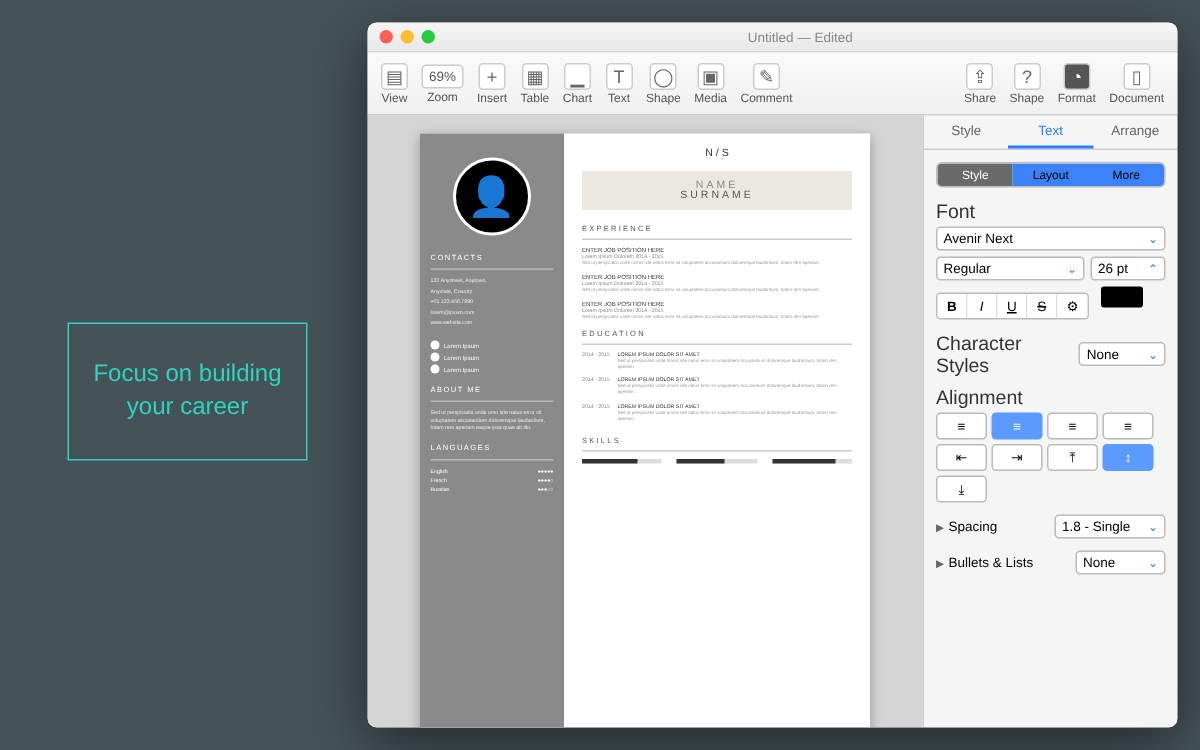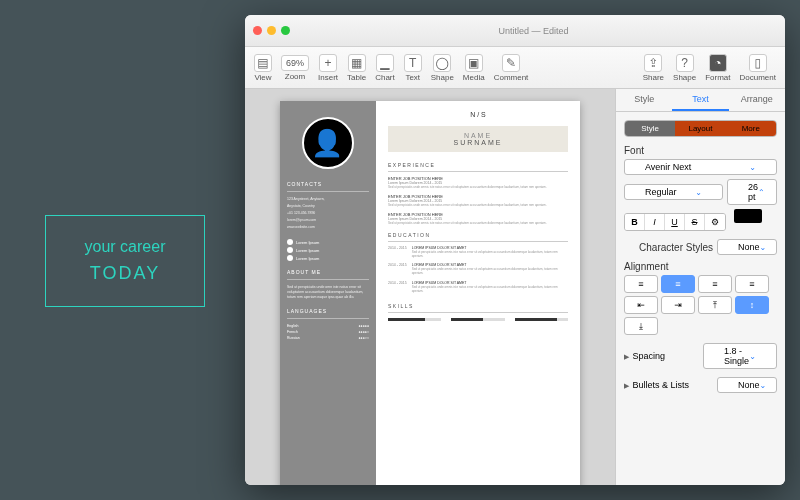--- a/index.html
+++ b/index.html
@@ -1,20 +1,20 @@
 <!DOCTYPE html>
 <html><head>
 <meta charset="utf-8">
 <style>
 *{margin:0;padding:0;box-sizing:border-box;font-family:-apple-system,Helvetica,Arial,sans-serif}
 body{background:#455358;width:800px;height:500px;overflow:hidden;position:relative}
 .promo{position:absolute;left:45px;top:215px;width:160px;height:92px;border:1.5px solid #2dd4bf;display:flex;flex-direction:column;align-items:center;justify-content:center;color:#2dd4bf;font-size:16px;font-weight:300;text-align:center;line-height:1.4}
 .promo .today{font-size:18px;letter-spacing:2px;margin-top:2px}
 .win{position:absolute;left:245px;top:15px;width:540px;height:470px;background:#ececec;border-radius:6px;box-shadow:0 10px 40px rgba(0,0,0,.5);overflow:hidden;display:flex;flex-direction:column}
-.titlebar{height:32px;background:linear-gradient(#f6f6f6,#e8e8e8);display:flex;align-items:center;padding:0 8px;border-bottom:1px solid #d0d0d0;font-size:9px;color:#666}
+.titlebar{height:20px;background:linear-gradient(#f6f6f6,#e8e8e8);display:flex;align-items:center;padding:0 8px;border-bottom:1px solid #d0d0d0;font-size:9px;color:#666}
 .dots{display:flex;gap:5px}.dot{width:9px;height:9px;border-radius:50%}.d1{background:#ff5f57}.d2{background:#febc2e}.d3{background:#28c840}
 .titlebar .title{flex:1;text-align:center;color:#888}
 .toolbar{height:42px;background:linear-gradient(#fafafa,#f0f0f0);border-bottom:1px solid #ccc;display:flex;align-items:center;gap:3px;padding:0 6px;font-size:8px;color:#555}
 .tbtn{display:flex;flex-direction:column;align-items:center;gap:1px;padding:2px 3px;cursor:pointer}
 .tbtn .ic{width:18px;height:18px;display:flex;align-items:center;justify-content:center;font-size:12px;color:#666;border:1px solid #ccc;border-radius:3px;background:#fff}
 .zoom{border:1px solid #ccc;background:#fff;border-radius:3px;padding:2px 4px;font-size:9px}
 .spacer{flex:1}
 .content{flex:1;display:flex;overflow:hidden}
 .canvas{flex:1;background:#d5d5d5;display:flex;align-items:flex-start;justify-content:center;padding:12px;overflow:hidden}
 .page{width:300px;height:420px;background:#fff;box-shadow:0 2px 8px rgba(0,0,0,.3);display:flex;font-size:5px}
@@ -37,43 +37,43 @@
 .edu{display:flex;gap:5px;font-size:3.5px;margin:2px 0}.edu .yr{color:#888;white-space:nowrap}
 .skills{display:flex;gap:10px;margin-top:3px}.skill{flex:1}.skill .sb{height:3px;background:#ddd;margin-top:1px}.skill .sb>div{height:100%;background:#333}
 .inspector{width:170px;background:#f5f5f5;border-left:1px solid #ccc;display:flex;flex-direction:column;font-size:9px}
 .tabs{display:flex;border-bottom:1px solid #ccc}
 .tab{flex:1;padding:5px 0;text-align:center;font-size:9px;color:#666;cursor:pointer}
 .tab.active{color:#2a7fff;border-bottom:2px solid #2a7fff}
 .ibody{padding:8px;overflow:auto}
 .style-title{font-size:14px;color:#333;display:flex;align-items:center;justify-content:space-between;margin-bottom:8px}
 .upd{background:#2a7fff;color:#fff;font-size:7px;padding:2px 5px;border-radius:3px;border:0}
 .seg{display:flex;border:1px solid #bbb;border-radius:4px;overflow:hidden;margin-bottom:8px}
-.seg>div{flex:1;padding:3px 0;text-align:center;font-size:8px;cursor:pointer;background:#c2410c}
+.seg>div{flex:1;padding:3px 0;text-align:center;font-size:8px;cursor:pointer;background:#3b82f6}
 .seg>div.on{background:#6a6a6a;color:#fff}
-.lbl{font-size:10px;color:#333;margin:6px 0 3px}
-.sel{width:100%;border:1px solid #bbb;border-radius:3px;background:#fff;padding:2px 20px;font-size:9px;display:flex;justify-content:space-between;align-items:center}
+.lbl{font-size:13px;color:#333;margin:6px 0 3px}
+.sel{width:100%;border:1px solid #bbb;border-radius:3px;background:#fff;padding:2px 4px;font-size:9px;display:flex;justify-content:space-between;align-items:center}
 .sel .ar{color:#2a7fff;font-size:8px}
 .row{display:flex;gap:4px;align-items:center}
 .fsize{width:50px}
 .bui{display:flex;gap:0;border:1px solid #bbb;border-radius:3px;overflow:hidden;margin-top:4px}
 .bui>div{width:20px;height:16px;display:flex;align-items:center;justify-content:center;font-size:9px;border-right:1px solid #ddd;background:#fff;cursor:pointer}
 .bui>div:last-child{border:0}
 .swatch{width:28px;height:14px;background:#000;border-radius:2px;margin-left:4px}
 .algrid{display:flex;flex-wrap:wrap;gap:3px}
 .albtn{width:34px;height:18px;border:1px solid #bbb;border-radius:3px;background:#fff;display:flex;align-items:center;justify-content:center;font-size:9px;cursor:pointer}
 .albtn.on{background:#5b9bff;color:#fff;border-color:#5b9bff}
 .exp{display:flex;align-items:center;justify-content:space-between;margin-top:8px;font-size:9px}
 .exp .tri{font-size:7px;margin-right:3px;color:#666}
 </style>
 </head>
 <body>
 
 <div class="promo">
+  <div>Focus on building</div>
   <div>your career</div>
-  <div class="today">TODAY</div>
 </div>
 
 <div class="win">
   <div class="titlebar">
     <div class="dots">
       <div class="dot d1"></div>
       <div class="dot d2"></div>
       <div class="dot d3"></div>
     </div>
     <div class="title">Untitled — Edited</div>

